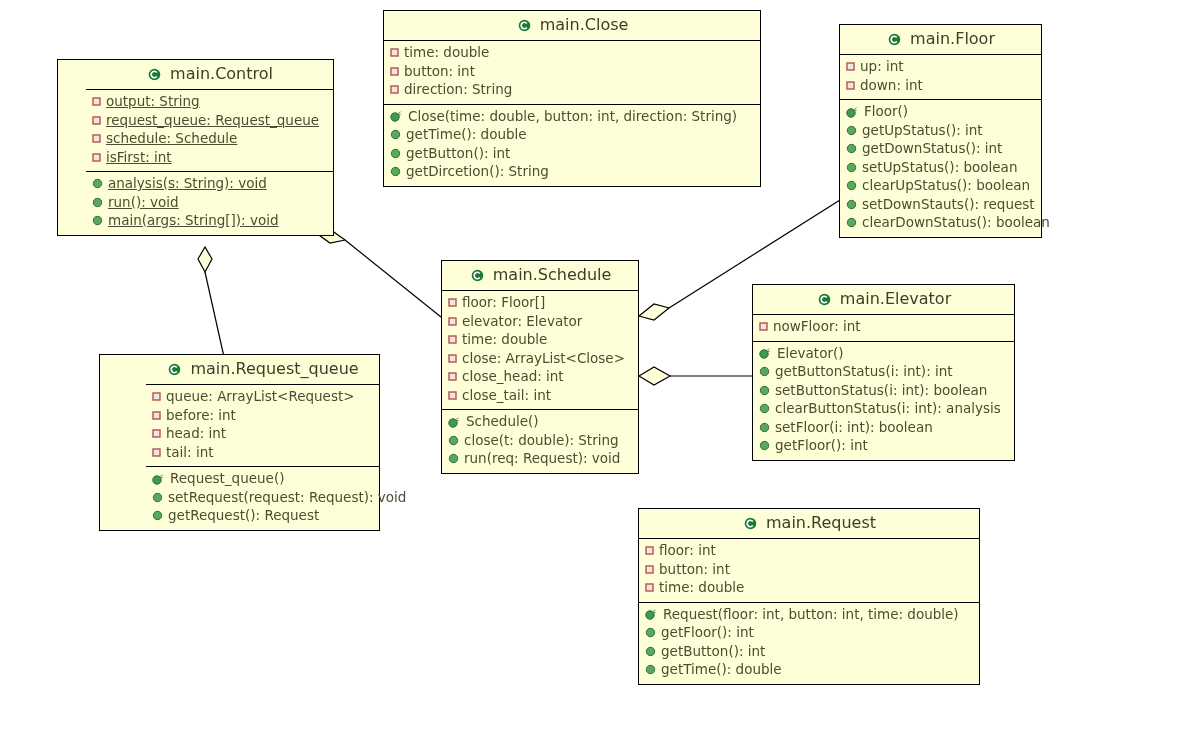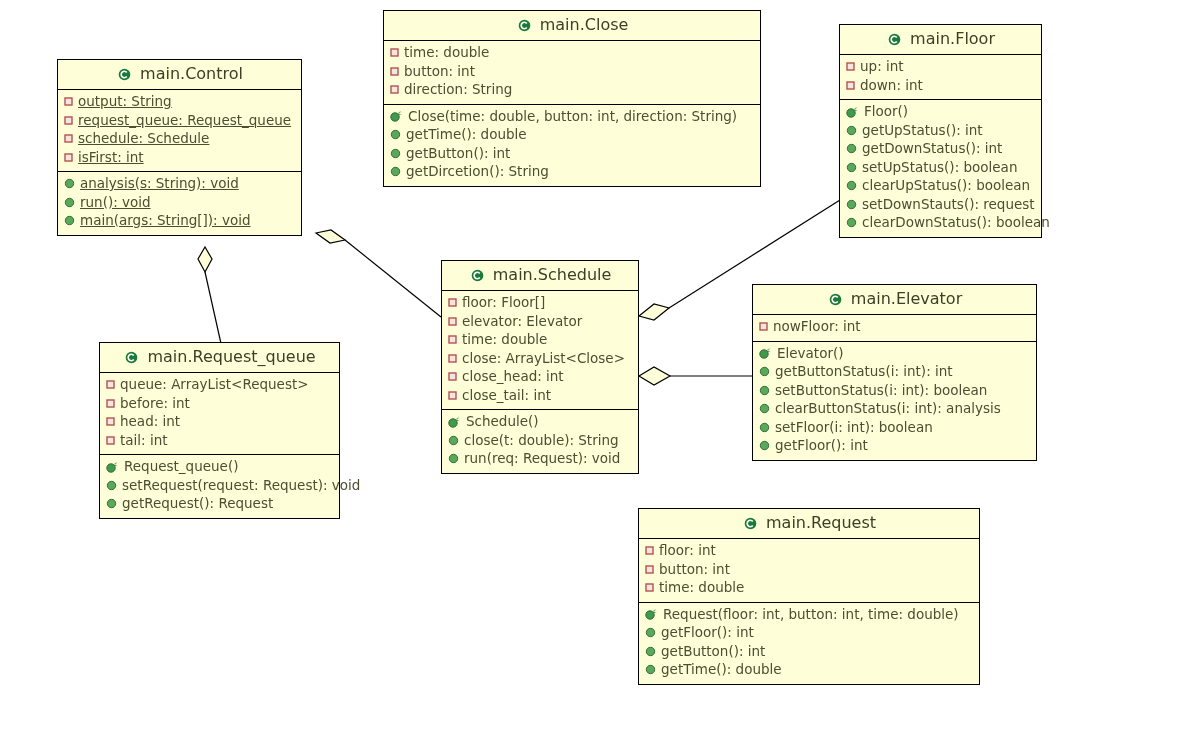--- a/index.html
+++ b/index.html
@@ -118,21 +118,21 @@
       <polygon points="639,316 654,304 669,308 654,320" fill="#feffd9" stroke="#000000" stroke-width="1.2"></polygon>
       <line x1="669" y1="308" x2="840" y2="200" stroke="#000000" stroke-width="1.2"></line>
     </g>
 
     <g>
       <polygon points="639,376 654,367 670,376 654,385" fill="#feffd9" stroke="#000000" stroke-width="1.2"></polygon>
       <line x1="670" y1="376" x2="752" y2="376" stroke="#000000" stroke-width="1.2"></line>
     </g>
   </svg>
 
-  <div class="uml-class" style="left:57px; top:59px; width:245px;">
+  <div class="uml-class" style="left:57px; top:59px; width:277px;padding-left:28px;">
     <div class="uml-header">
       <span class="icon-class-title ic">
         <svg width="13" height="13" viewBox="0 0 13 13">
           <circle cx="6.5" cy="6.5" r="5.8" fill="#1a7a38"></circle>
           <path d="M9.4 3.9A4 4 0 1 0 9.4 9.1L8.1 7.9A2.3 2.3 0 1 1 8.1 5.1Z" fill="#ffffff"></path>
         </svg>
       </span>
       <span>main.Control</span>
     </div>
     <div class="uml-compartment">
@@ -441,21 +441,21 @@
           <span class="ic">
             <svg width="11" height="11" viewBox="0 0 11 11">
               <circle cx="5.5" cy="5.5" r="4.2" fill="#5aa85a" stroke="#35703a" stroke-width="1"></circle>
             </svg>
           </span>
           <span class="uml-member-text">run(req: Request): void</span>
         </div>
       </div>
   </div>
 
-  <div class="uml-class" style="left:752px; top:284px; width:285px;">
+  <div class="uml-class" style="left:752px; top:284px; width:263px;">
     <div class="uml-header">
       <span class="icon-class-title ic">
         <svg width="13" height="13" viewBox="0 0 13 13">
           <circle cx="6.5" cy="6.5" r="5.8" fill="#1a7a38"></circle>
           <path d="M9.4 3.9A4 4 0 1 0 9.4 9.1L8.1 7.9A2.3 2.3 0 1 1 8.1 5.1Z" fill="#ffffff"></path>
         </svg>
       </span>
       <span>main.Elevator</span>
     </div>
     <div class="uml-compartment">
@@ -514,21 +514,21 @@
           <span class="ic">
             <svg width="11" height="11" viewBox="0 0 11 11">
               <circle cx="5.5" cy="5.5" r="4.2" fill="#5aa85a" stroke="#35703a" stroke-width="1"></circle>
             </svg>
           </span>
           <span class="uml-member-text">getFloor(): int</span>
         </div>
       </div>
   </div>
 
-  <div class="uml-class" style="left:99px; top:342px; width:241px;">
+  <div class="uml-class" style="left:99px; top:354px; width:281px;padding-left:46px;">
     <div class="uml-header">
       <span class="icon-class-title ic">
         <svg width="13" height="13" viewBox="0 0 13 13">
           <circle cx="6.5" cy="6.5" r="5.8" fill="#1a7a38"></circle>
           <path d="M9.4 3.9A4 4 0 1 0 9.4 9.1L8.1 7.9A2.3 2.3 0 1 1 8.1 5.1Z" fill="#ffffff"></path>
         </svg>
       </span>
       <span>main.Request_queue</span>
     </div>
     <div class="uml-compartment">

